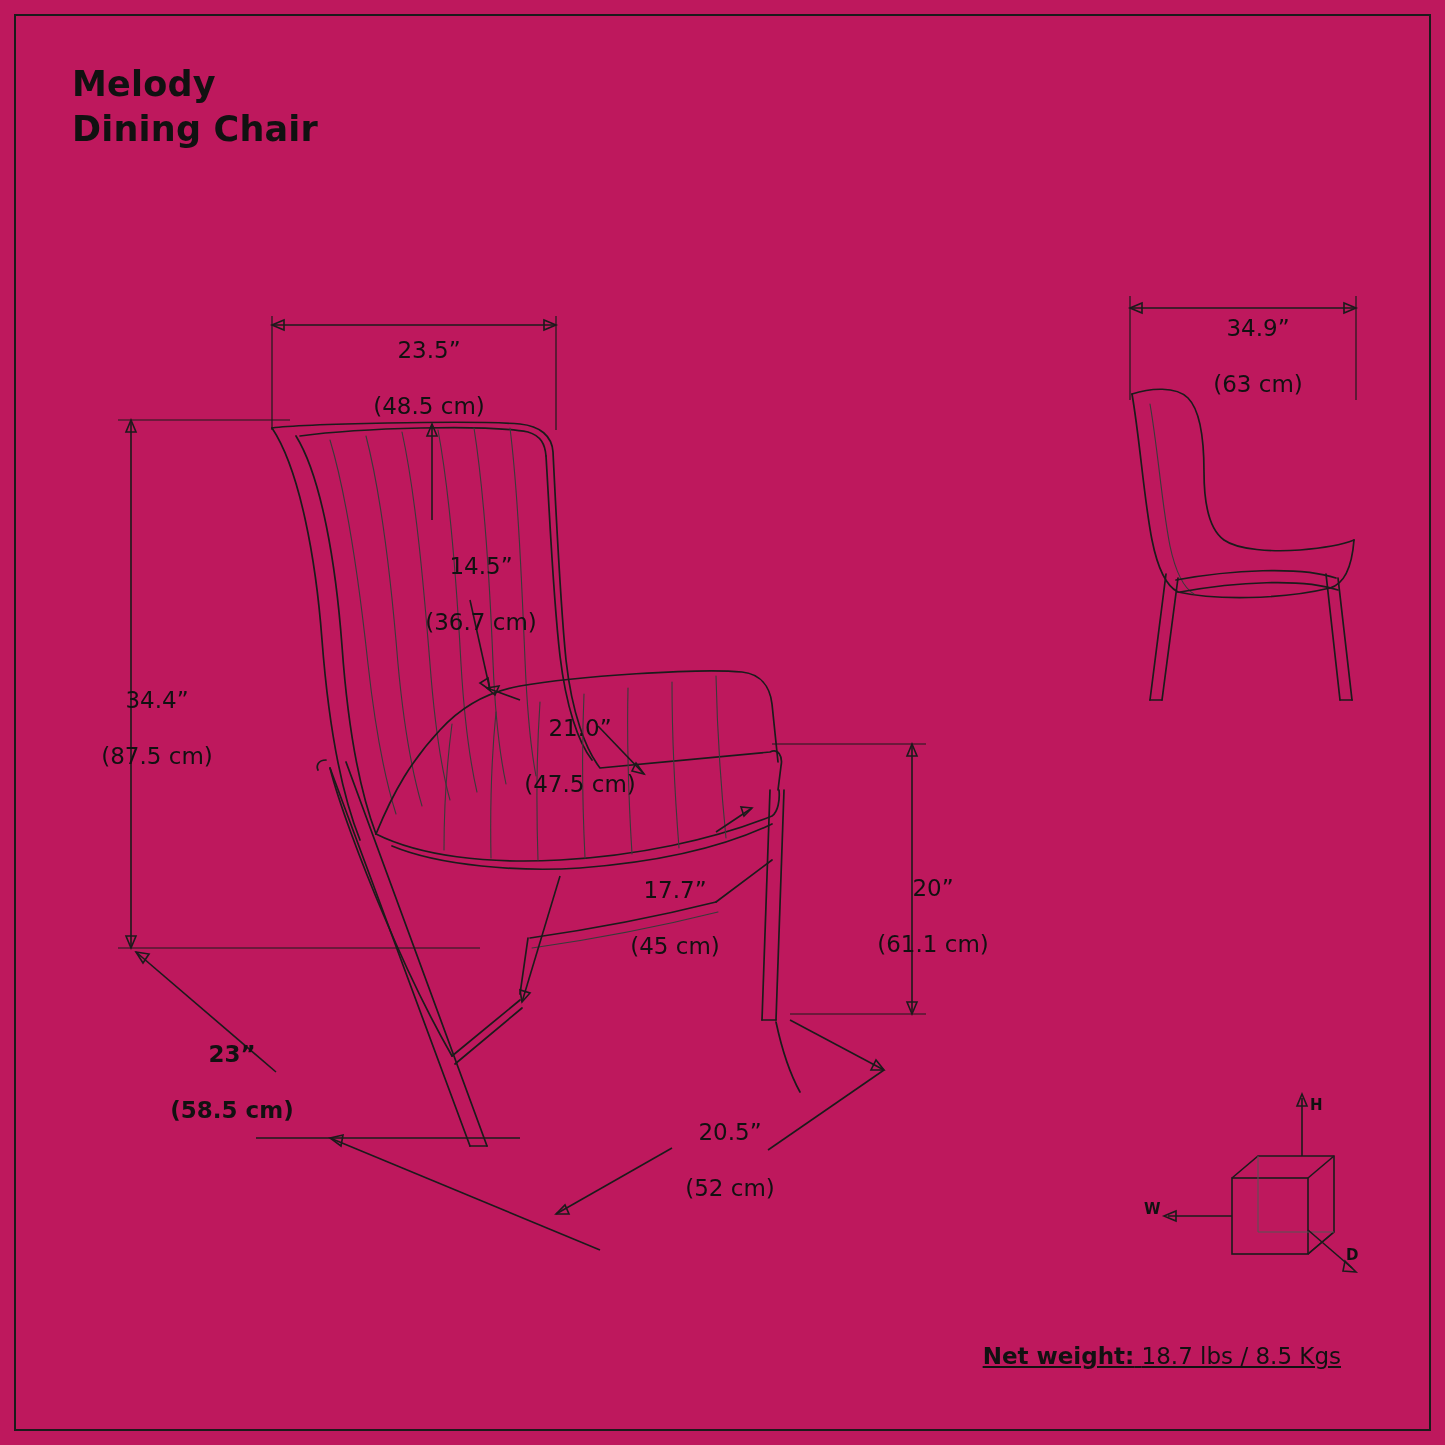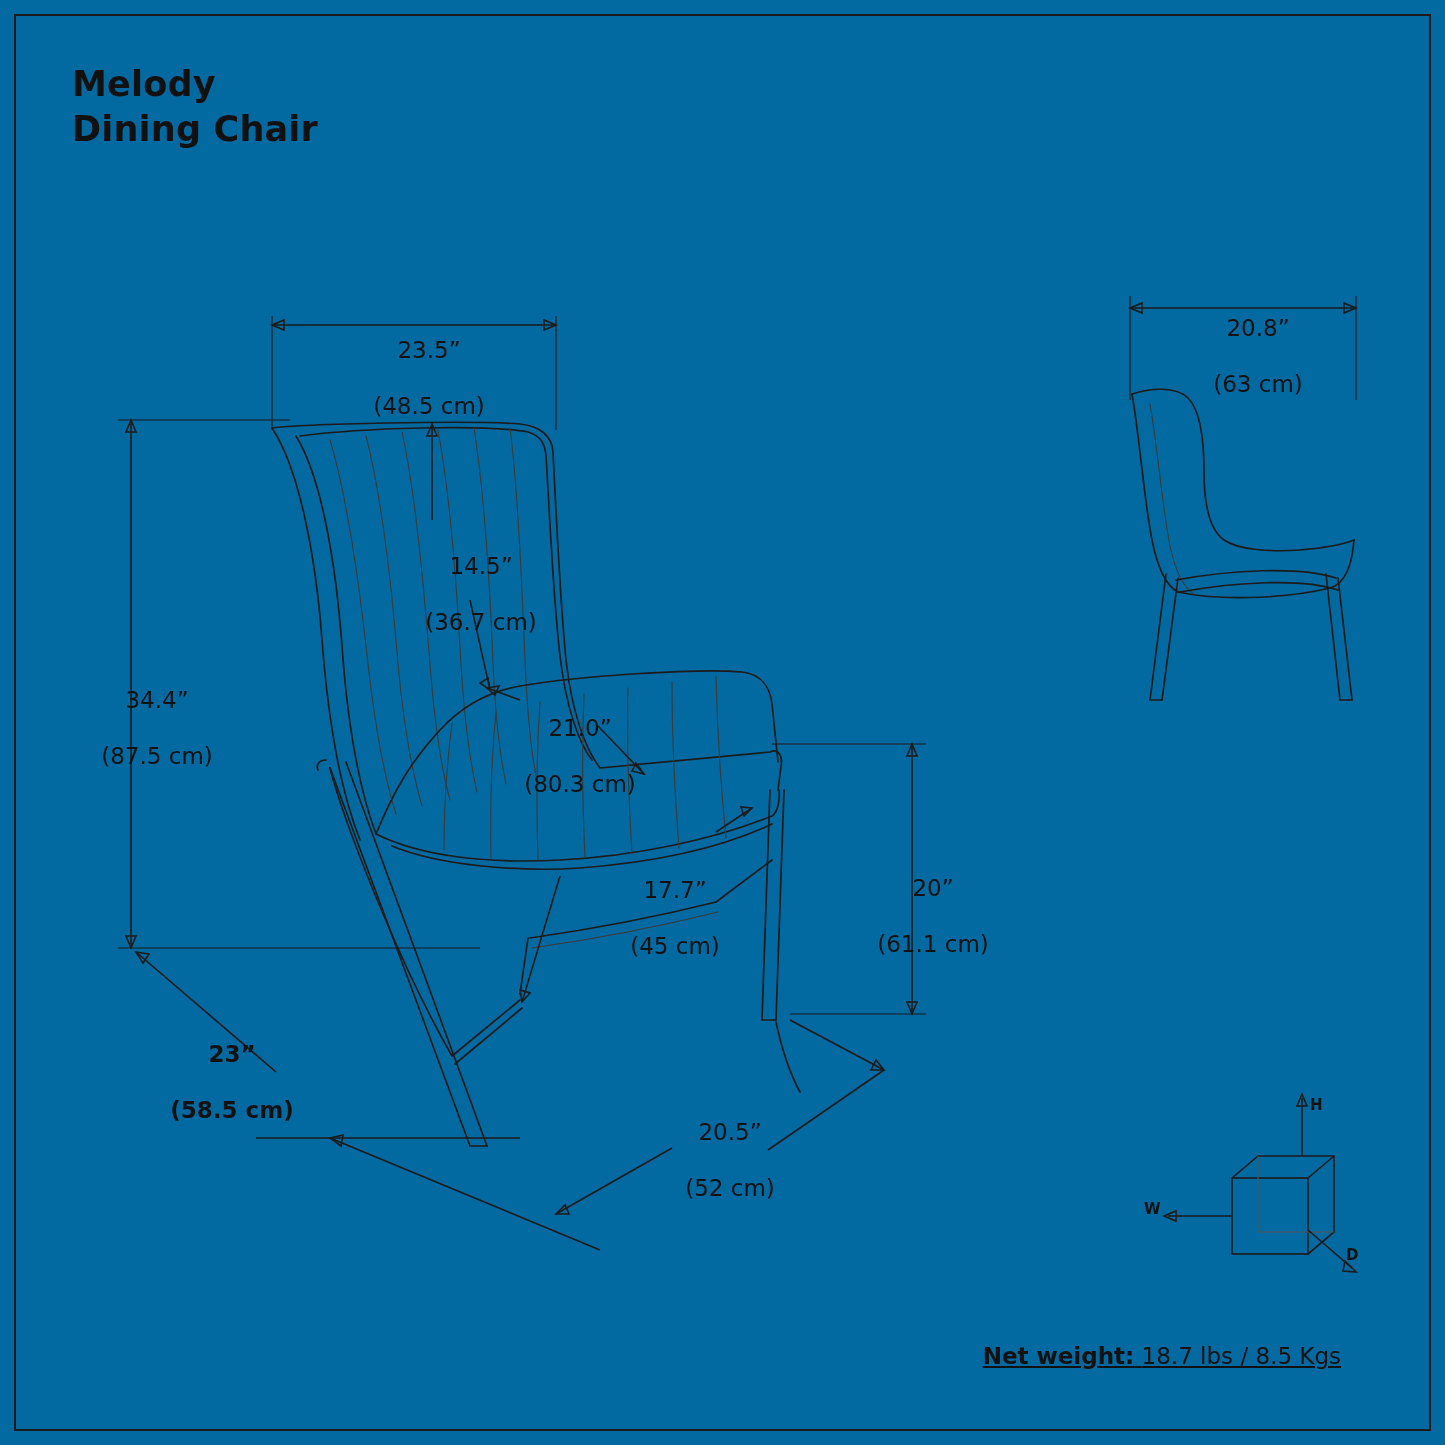--- a/index.html
+++ b/index.html
@@ -7,21 +7,21 @@
     padding: 0;
     background: #ffffff;
   }
   body {
     font-family: "DejaVu Sans", sans-serif;
   }
   #sheet {
     position: relative;
     width: 1445px;
     height: 1445px;
-    background: #0369a1;
+    background: #be185d;
     box-sizing: border-box;
     overflow: hidden;
   }
   .frame {
     position: absolute;
     left: 14px;
     top: 14px;
     width: 1417px;
     height: 1417px;
     border: 2px solid #1b1b1b;
@@ -243,21 +243,21 @@
     <div>(48.5 cm)</div>
   </div>
 
   <div class="dim" style="left:386px; top:524px; width:190px;text-align:center;">
     <div>14.5”</div>
     <div>(36.7 cm)</div>
   </div>
 
   <div class="dim" style="left:480px; top:686px; width:200px;">
     <div>21.0”</div>
-    <div>(80.3 cm)</div>
+    <div>(47.5 cm)</div>
   </div>
 
   <div class="dim" style="left:62px; top:658px; width:190px;">
     <div>34.4”</div>
     <div>(87.5 cm)</div>
   </div>
 
   <div class="dim" style="left:838px; top:846px; width:190px;">
     <div>20”</div>
     <div>(61.1 cm)</div>
@@ -272,21 +272,21 @@
     <div>23”</div>
     <div>(58.5 cm)</div>
   </div>
 
   <div class="dim" style="left:630px; top:1090px; width:200px;">
     <div>20.5”</div>
     <div>(52 cm)</div>
   </div>
 
   <div class="dim" style="left:1148px; top:286px; width:220px;">
-    <div>20.8”</div>
+    <div>34.9”</div>
     <div>(63 cm)</div>
   </div>
 
   <div class="axis-label" style="left:1310px; top:1096px;">H</div>
   <div class="axis-label" style="left:1144px; top:1200px;">W</div>
   <div class="axis-label" style="left:1346px; top:1246px;">D</div>
 
   <div class="netweight">
     <b>Net weight:</b>
     <span>18.7 lbs / 8.5 Kgs</span>

